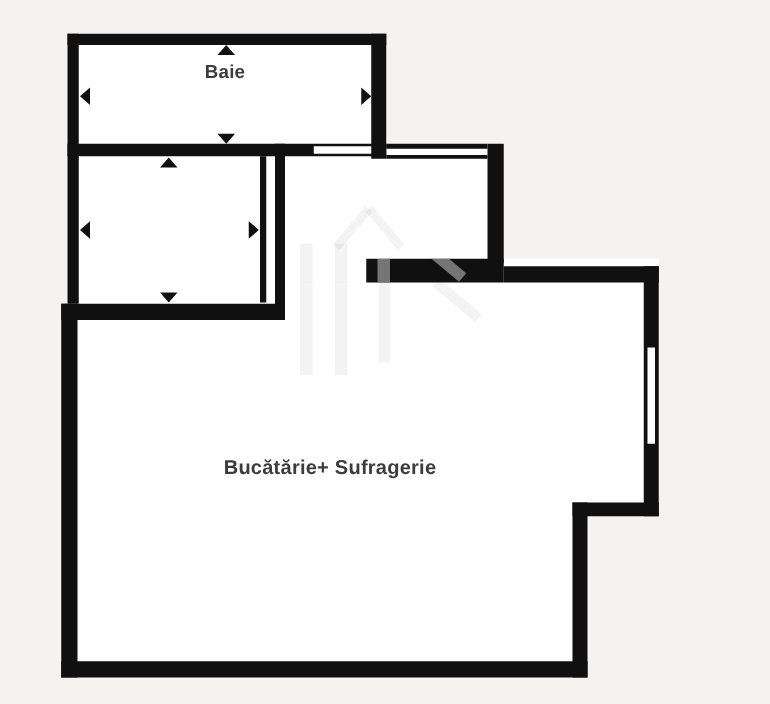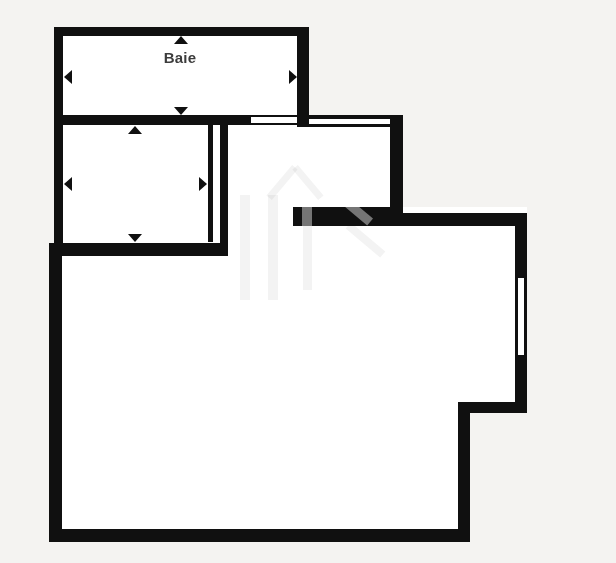--- a/index.html
+++ b/index.html
@@ -81,14 +81,15 @@
   <div class="abs arr arr-down" style="left:174px;top:107px;"></div>
   <div class="abs arr arr-left" style="left:64px;top:70px;"></div>
   <div class="abs arr arr-right" style="left:289px;top:70px;"></div>
 
   <div class="abs arr arr-up" style="left:128px;top:126px;"></div>
   <div class="abs arr arr-down" style="left:128px;top:234px;"></div>
   <div class="abs arr arr-left" style="left:64px;top:177px;"></div>
   <div class="abs arr arr-right" style="left:199px;top:177px;"></div>
 
   <div class="abs label label-baie">Baie</div>
+  <div class="abs label label-living">Bucătărie+ Sufragerie</div>
 
 </div>
 
 </body></html>

